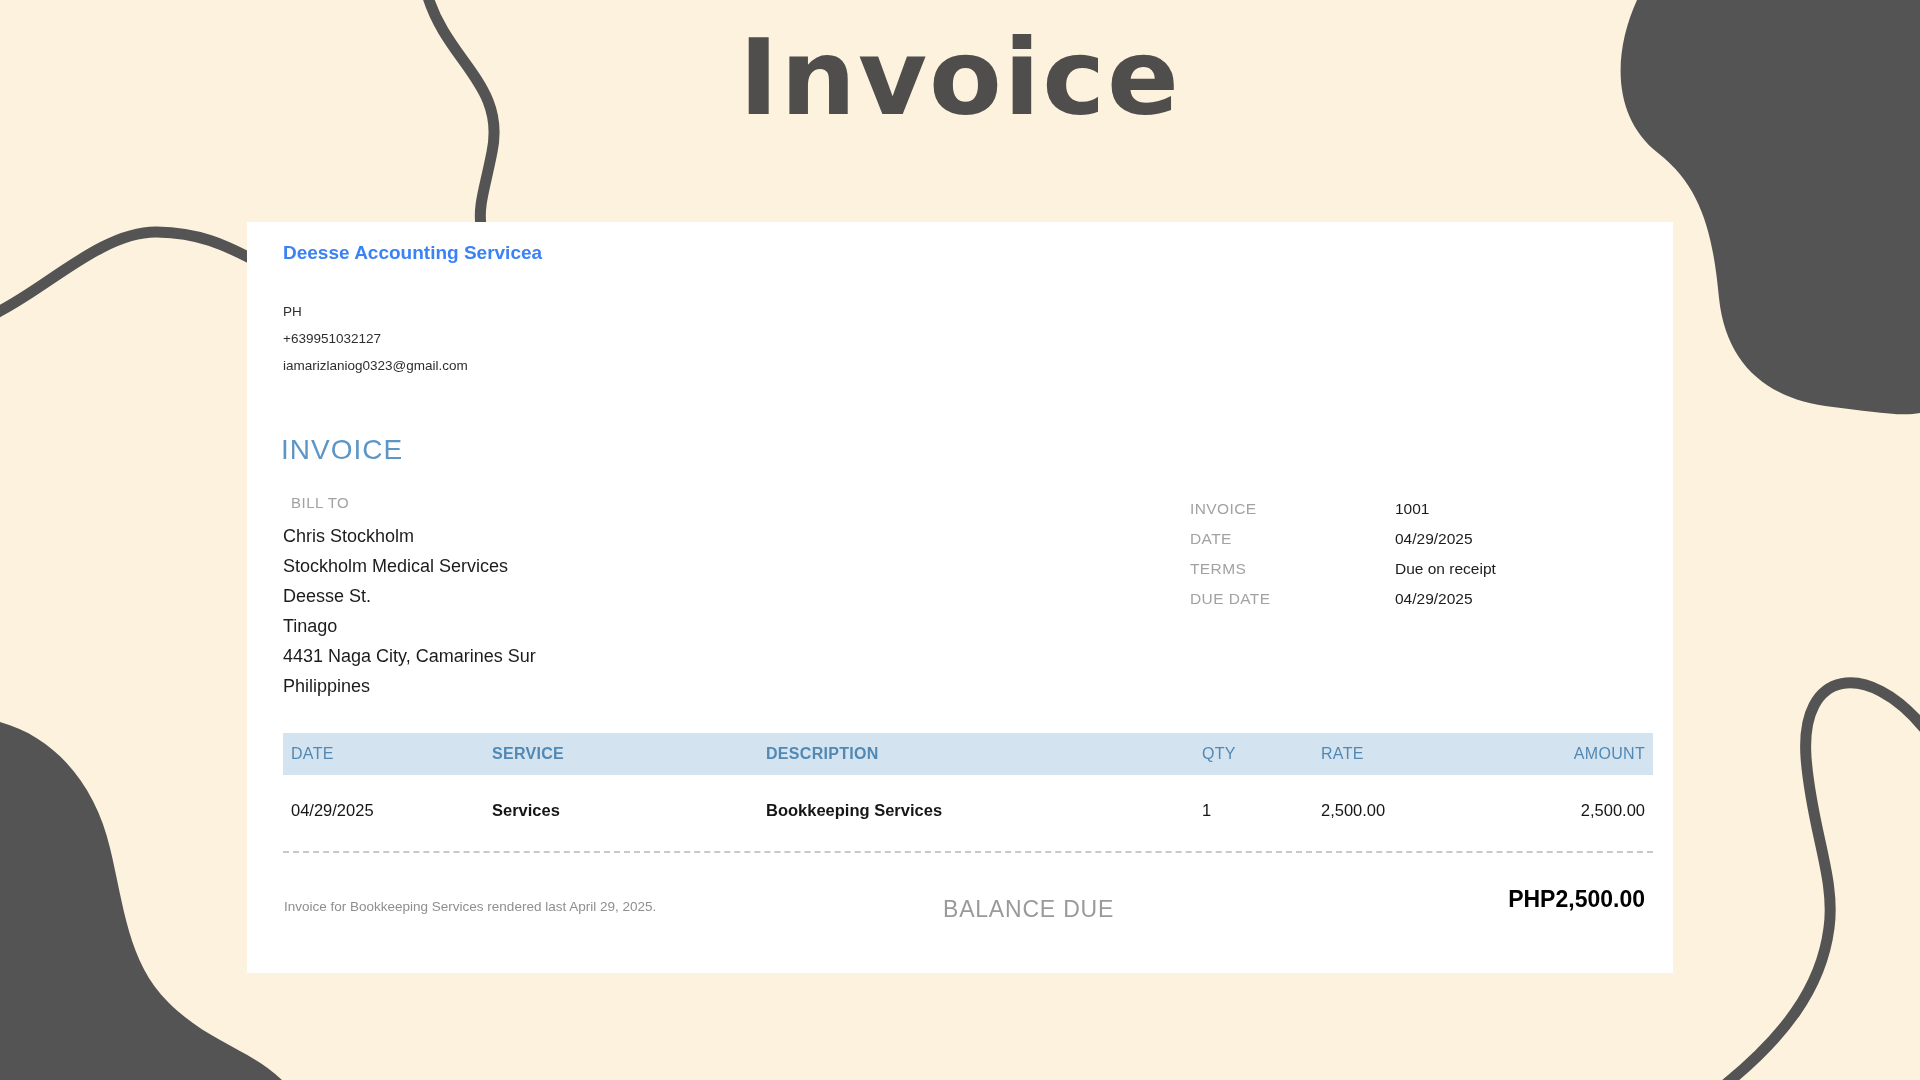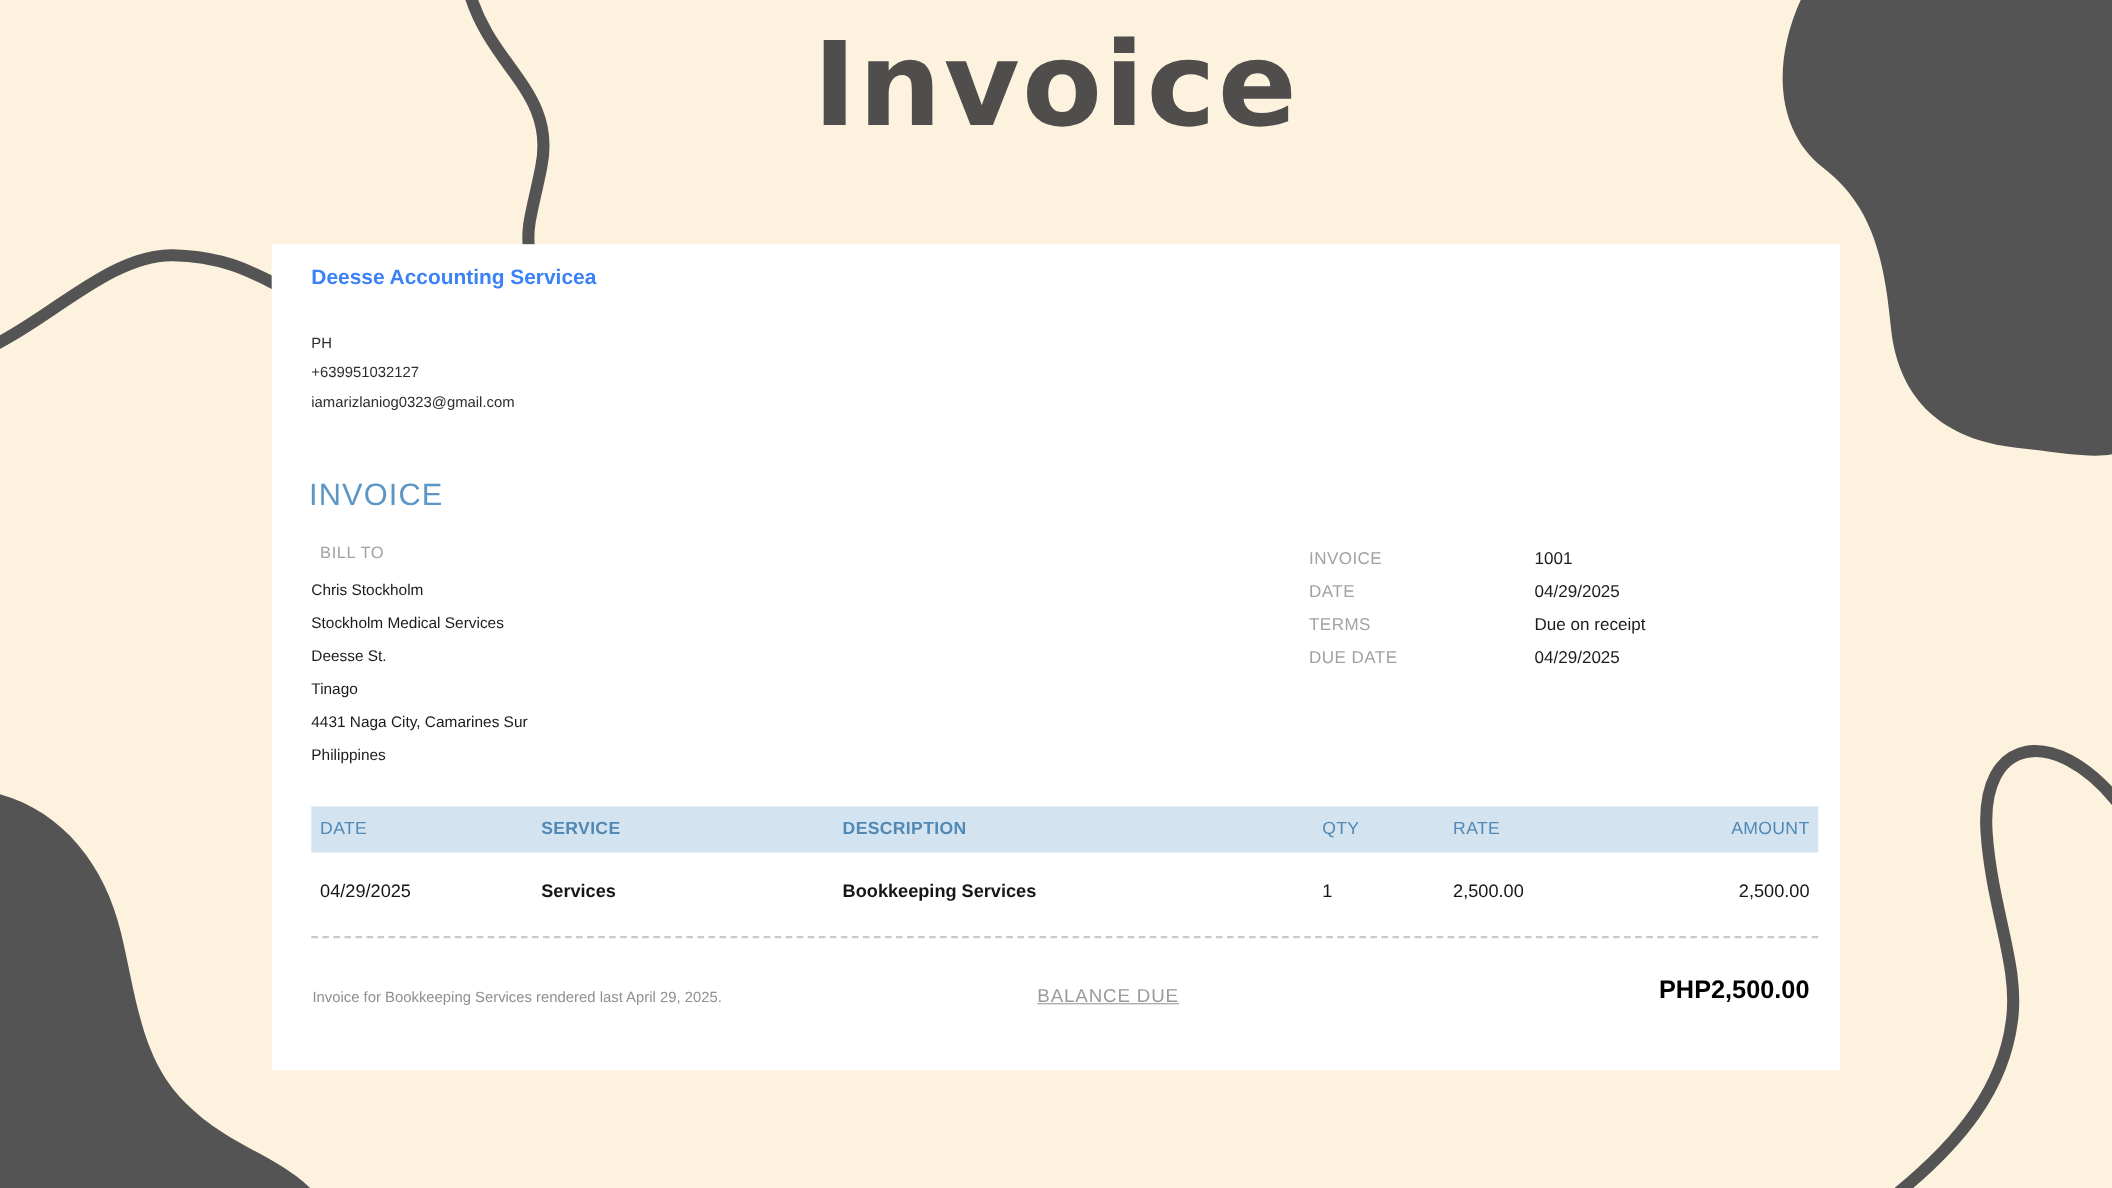--- a/index.html
+++ b/index.html
@@ -41,21 +41,21 @@
     position:absolute;left:34px;top:212px;
     font-size:28px;color:#5b96c6;letter-spacing:1px;
   }
 
   .billto-label{
     position:absolute;left:44px;top:272px;
     font-size:15px;color:#a2a2a2;letter-spacing:.5px;
   }
   .billto-lines{
     position:absolute;left:36px;top:299px;
-    font-size:14px;color:#1c1c1c;line-height:30px;
+    font-size:18px;color:#1c1c1c;line-height:30px;
   }
 
   .meta{
     position:absolute;left:943px;top:272px;
     display:grid;grid-template-columns:205px auto;
     font-size:15.5px;line-height:30px;
   }
   .meta .m-label{color:#a2a2a2;letter-spacing:.4px;}
   .meta .m-value{color:#1c1c1c;}
 
@@ -81,21 +81,21 @@
     border-top:2px dashed #c9c9c9;
   }
 
   .footer{position:absolute;left:36px;top:664px;width:1370px;height:70px;}
   .footer-note{
     position:absolute;left:1px;top:13px;
     font-size:13.5px;color:#8f8f8f;
   }
   .balance-label{
     position:absolute;left:660px;top:10px;
-    font-size:17px;color:#9a9a9a;letter-spacing:.8px;text-decoration:underline;
+    font-size:23px;color:#9a9a9a;letter-spacing:.8px;
   }
   .balance-value{
     position:absolute;right:8px;top:0;
     font-size:23px;font-weight:bold;color:#000000;
   }
 </style>
 </head>
 <body>
 
 <svg id="bg-shapes" viewBox="0 0 1920 1080" xmlns="http://www.w3.org/2000/svg" aria-hidden="true">

